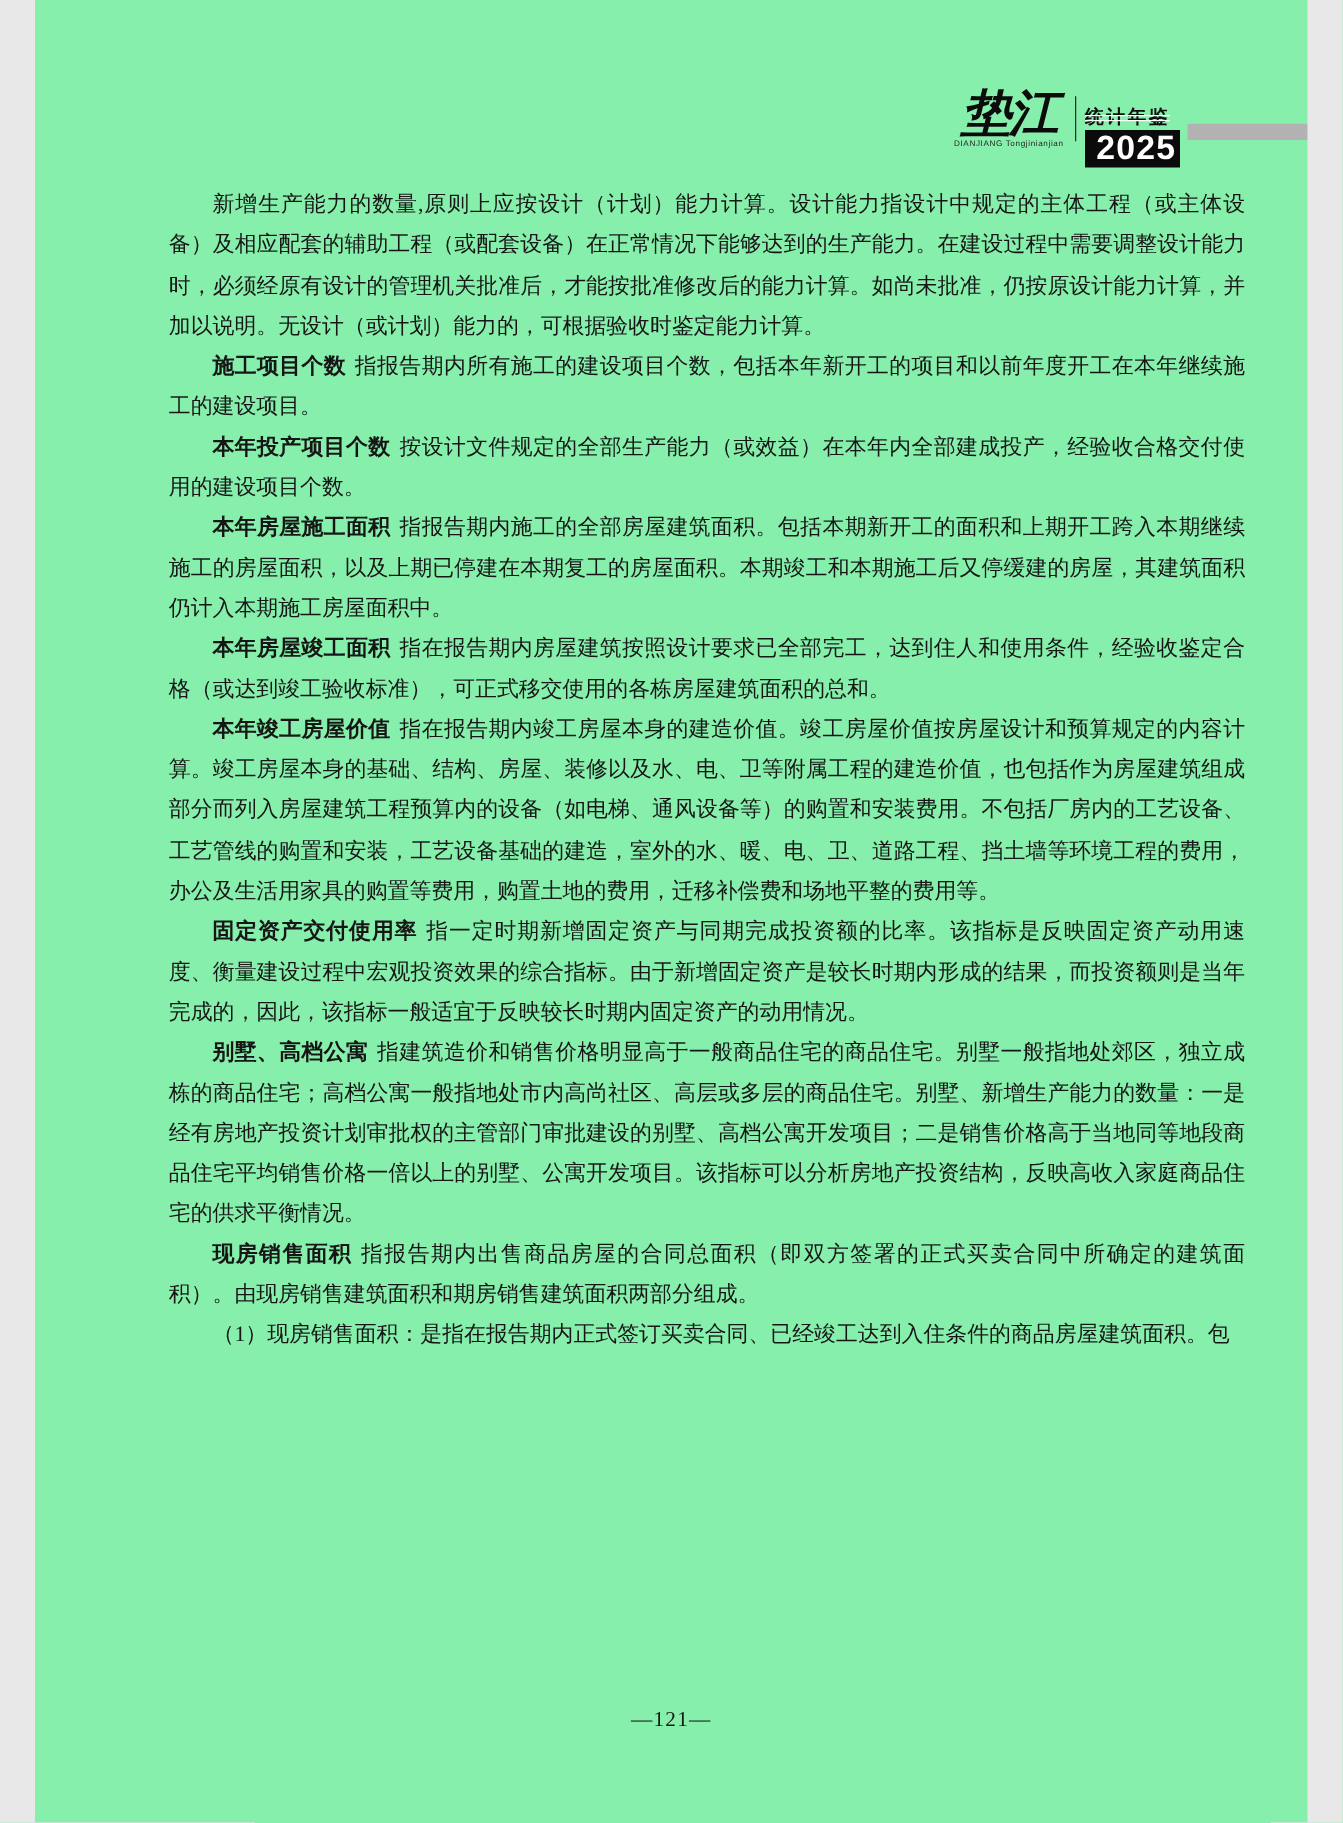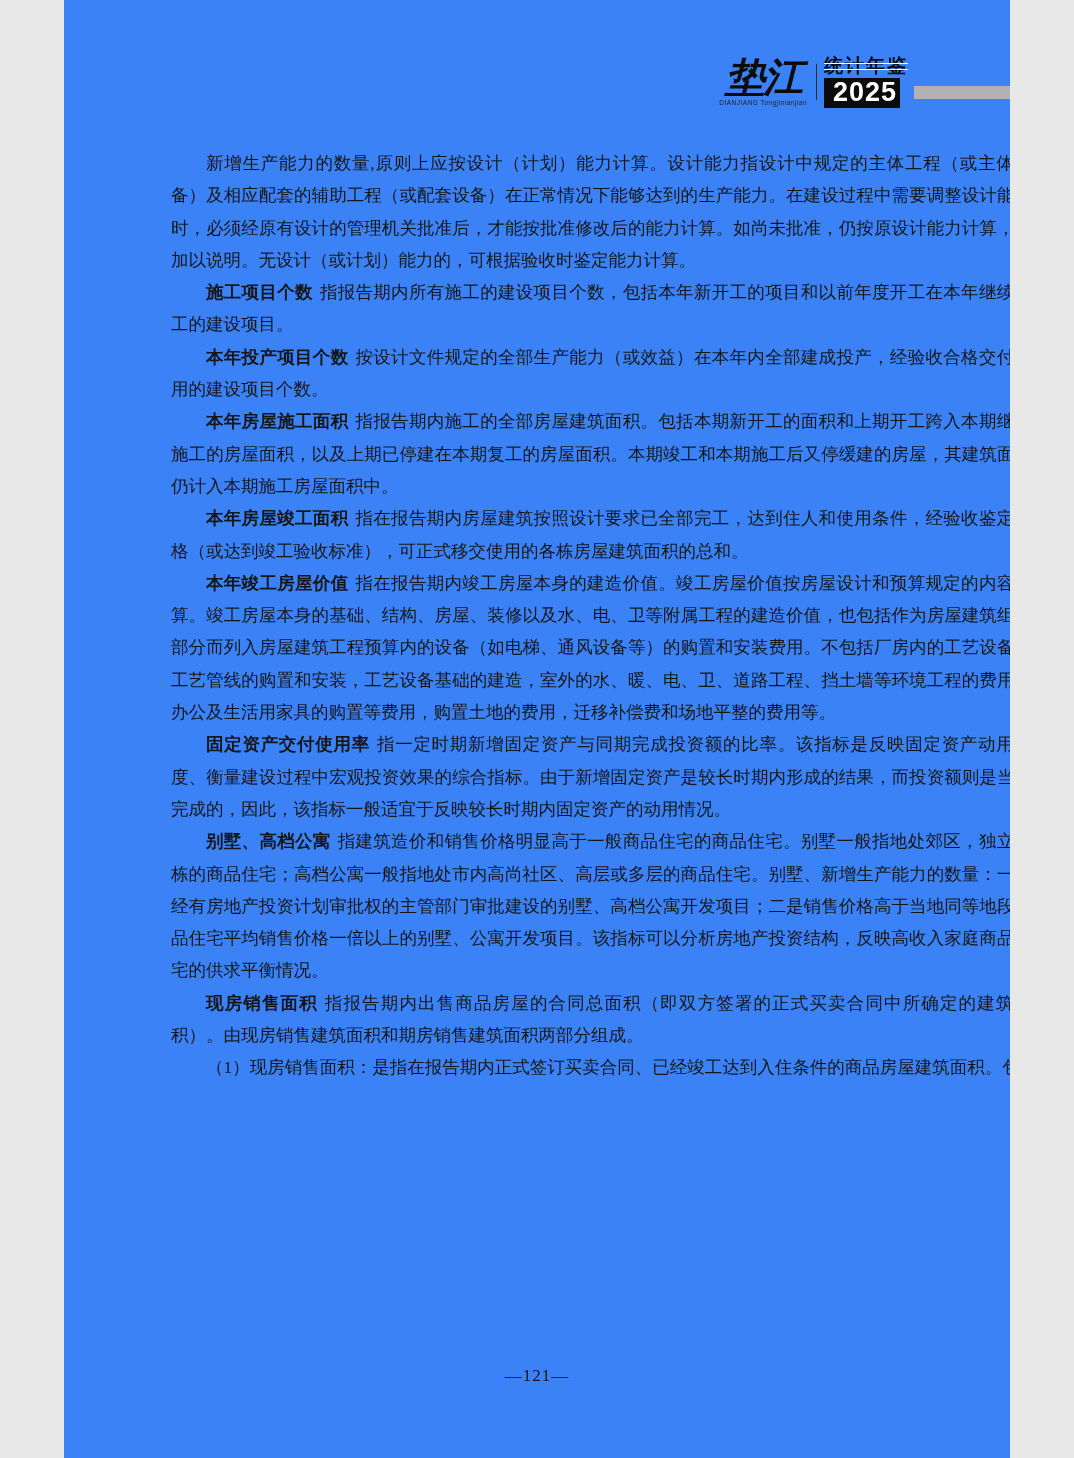--- a/index.html
+++ b/index.html
@@ -1,22 +1,22 @@
 <!DOCTYPE html>
 <html><head>
 <meta charset="utf-8">
 <style>
   * { box-sizing: border-box; }
   html, body { margin: 0; padding: 0; background: #e8e8e8; }
   .page {
     position: relative;
-    width: 946px;
+    width: 1018px;
     height: 1458px;
     margin: 0 auto;
-    background: #3b82f6;
+    background: #86efac;
     font-family: "Liberation Serif", serif;
     color: #161616;
     overflow: hidden;
   }
 
   
   .header {
     position: absolute;
     top: 56px;
     right: 0;
@@ -40,24 +40,25 @@
     color: #222;
     margin-top: 1px;
     white-space: nowrap;
   }
   .vdiv { width: 1px; height: 36px; background: #2c2c2c; margin: 0 7px 0 5px; }
   .title-block { display: flex; flex-direction: column; align-items: flex-start; }
   .title-top {
     position: relative;
     font-family: "Liberation Sans", sans-serif;
     font-weight: 900;
-    font-size: 19px;
+    font-size: 15px;
     letter-spacing: 2px;
     color: #0c0c0c;
     line-height: 1.1;
+    margin-top: 30px;
   }
   .title-top::before, .title-top::after {
     content: "";
     position: absolute;
     left: 0; right: 0;
     height: 1px;
     background: #ffffff;
   }
   .title-top::before { top: 35%; }
   .title-top::after  { top: 62%; }

